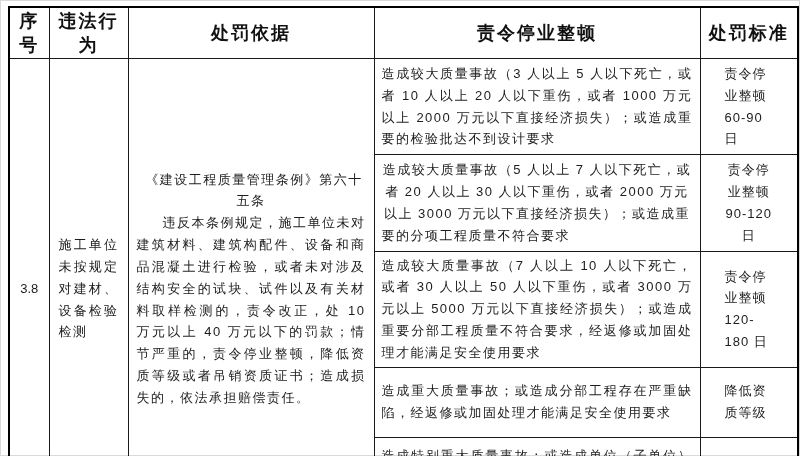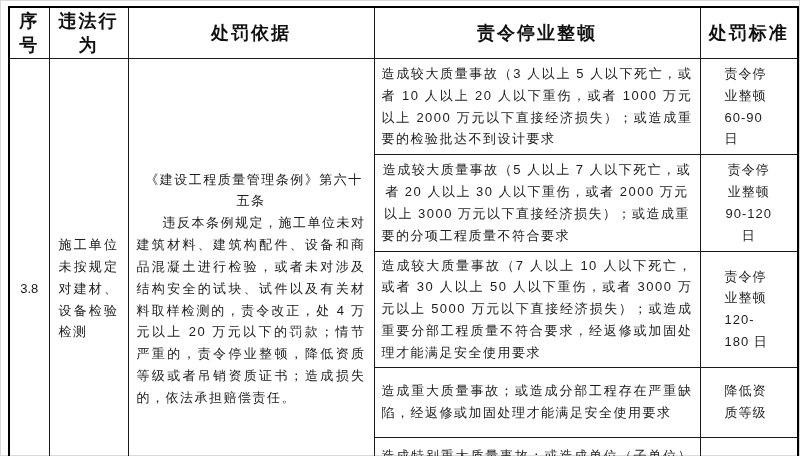--- a/index.html
+++ b/index.html
@@ -108,21 +108,21 @@
         <th class="hdr">责令停业整顿</th>
         <th class="hdr">处罚标准</th>
       </tr>
     </thead>
     <tbody>
       <tr class="r1">
         <td class="num-cell" rowspan="5">3.8</td>
         <td class="behavior-cell" rowspan="5">施工单位未按规定对建材、设备检验检测</td>
         <td class="basis-cell" rowspan="5">
           <p class="p1">《建设工程质量管理条例》第六十五条</p>
-          <p class="p2">违反本条例规定，施工单位未对建筑材料、建筑构配件、设备和商品混凝土进行检验，或者未对涉及结构安全的试块、试件以及有关材料取样检测的，责令改正，处 4 万元以上 20 万元以下的罚款；情节严重的，责令停业整顿，降低资质等级或者吊销资质证书；造成损失的，依法承担赔偿责任。</p>
+          <p class="p2">违反本条例规定，施工单位未对建筑材料、建筑构配件、设备和商品混凝土进行检验，或者未对涉及结构安全的试块、试件以及有关材料取样检测的，责令改正，处 10 万元以上 40 万元以下的罚款；情节严重的，责令停业整顿，降低资质等级或者吊销资质证书；造成损失的，依法承担赔偿责任。</p>
         </td>
         <td class="circ-cell">造成较大质量事故（3 人以上 5 人以下死亡，或者 10 人以上 20 人以下重伤，或者 1000 万元以上 2000 万元以下直接经济损失）；或造成重要的检验批达不到设计要求</td>
         <td class="std-cell">责令停业整顿 60-90 日</td>
       </tr>
       <tr class="r2">
         <td class="circ-cell">造成较大质量事故（5 人以上 7 人以下死亡，或者 20 人以上 30 人以下重伤，或者 2000 万元以上 3000 万元以下直接经济损失）；或造成重要的分项工程质量不符合要求</td>
         <td class="std-cell">责令停业整顿 90-120 日</td>
       </tr>
       <tr class="r3">
         <td class="circ-cell">造成较大质量事故（7 人以上 10 人以下死亡，或者 30 人以上 50 人以下重伤，或者 3000 万元以上 5000 万元以下直接经济损失）；或造成重要分部工程质量不符合要求，经返修或加固处理才能满足安全使用要求</td>

